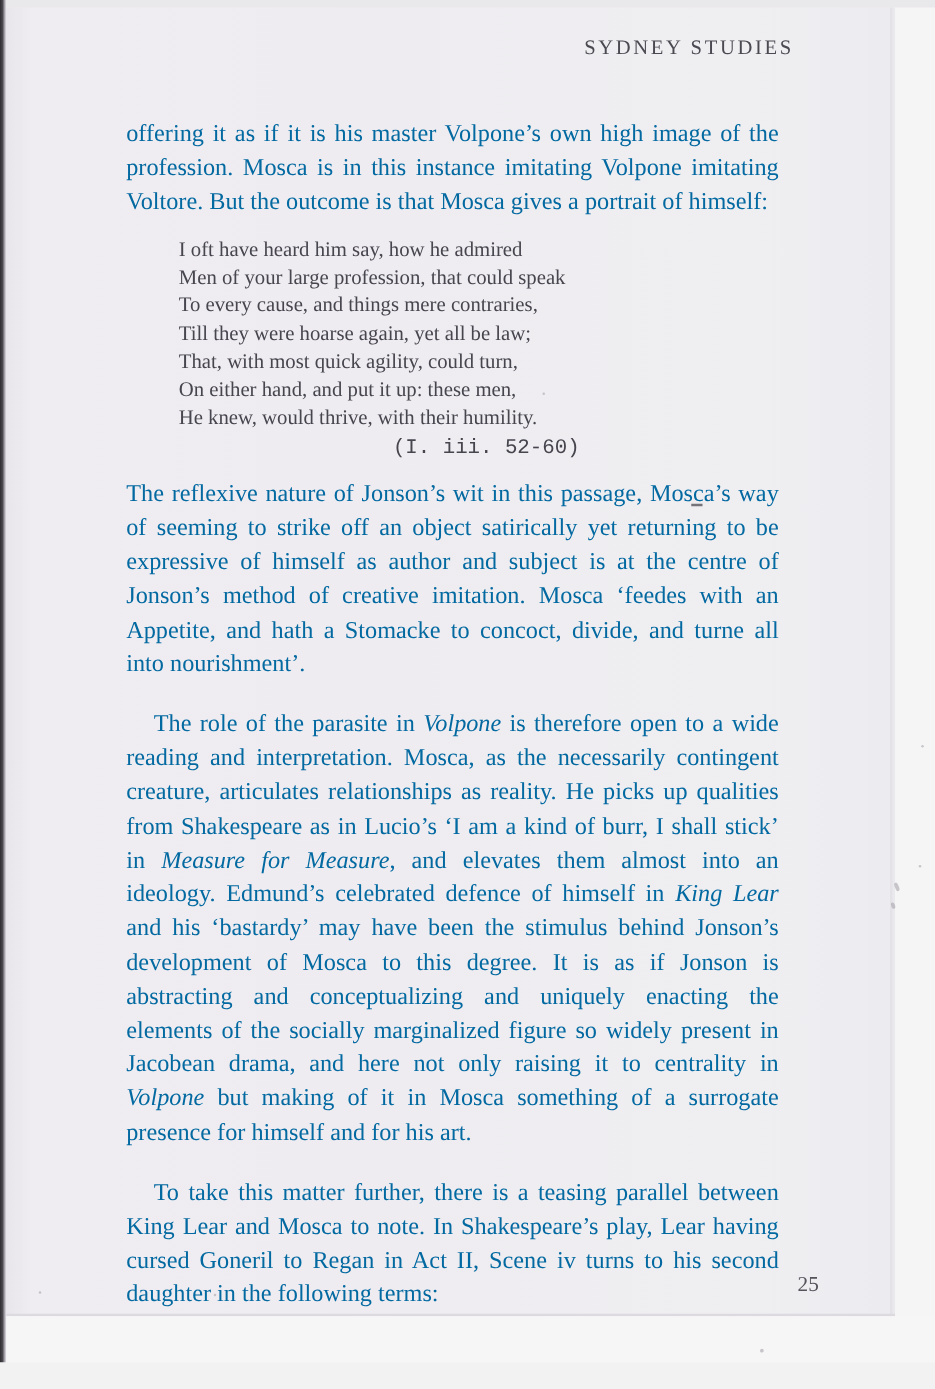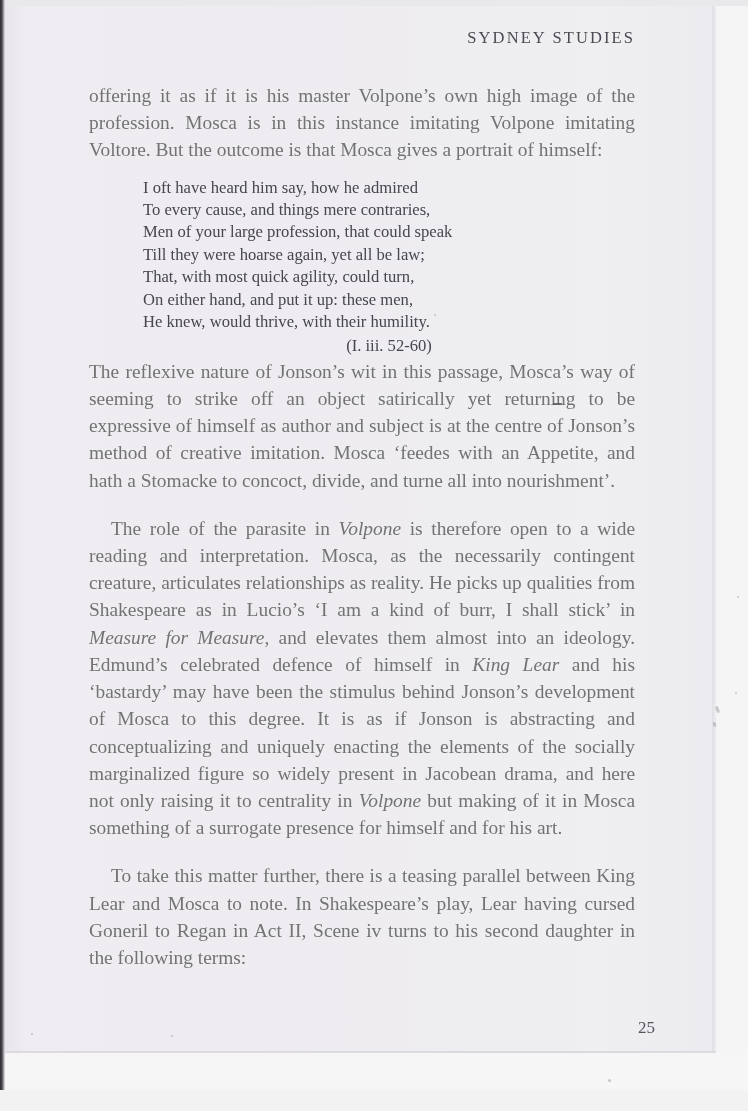--- a/index.html
+++ b/index.html
@@ -113,26 +113,26 @@
 
   
   .column {
     position: absolute;
     left: 89px;
     top: 82px;
     width: 546px;
   }
 
   p.body {
-    margin: 0;
+    margin: 12px;
     font-size: 19.4px;
     line-height: 27.2px;
     text-align: justify;
     text-justify: inter-word;
-    color: #737373;
+    color: #0369a1;
     -webkit-hyphens: none;
     hyphens: none;
   }
 
   p.body.indent {
     text-indent: 22px;
   }
 
   p.body.gap {
     margin-top: 21px;
@@ -155,20 +155,21 @@
     white-space: nowrap;
   }
 
   .verse-citation {
     margin-top: 2px;
     padding-left: 0;
     text-align: center;
     font-size: 16.6px;
     line-height: 22.4px;
     color: #47464f;
+    font-family: Liberation Mono, monospace;
   }
 
   .after-verse {
     margin-top: 14px;
   }
 
   
   .folio {
     position: absolute;
     left: 595px;
@@ -218,22 +219,22 @@
   <div class="spine-shadow"></div>
 
   <div class="running-head">SYDNEY STUDIES</div>
 
   <div class="column">
 
     <p class="body">offering it as if it is his master Volpone’s own high image of the profession. Mosca is in this instance imitating Volpone imitating Voltore. But the outcome is that Mosca gives a portrait of himself:</p>
 
     <div class="verse">
       <div class="line">I oft have heard him say, how he admired</div>
+      <div class="line">Men of your large profession, that could speak</div>
       <div class="line">To every cause, and things mere contraries,</div>
-      <div class="line">Men of your large profession, that could speak</div>
       <div class="line">Till they were hoarse again, yet all be law;</div>
       <div class="line">That, with most quick agility, could turn,</div>
       <div class="line">On either hand, and put it up: these men,</div>
       <div class="line">He knew, would thrive, with their humility.</div>
       <div class="verse-citation">(I. iii. 52-60)</div>
     </div>
 
     <p class="body after-verse">The reflexive nature of Jonson’s wit in this passage, Mosca’s way of seeming to strike off an object satirically yet returning to be expressive of himself as author and subject is at the centre of Jonson’s method of creative imitation. Mosca ‘feedes with an Appetite, and hath a Stomacke to concoct, divide, and turne all into nourishment’.</p>
 
     <p class="body indent gap"><span>The role of the parasite in </span><em>Volpone</em><span> is therefore open to a wide reading and interpretation. Mosca, as the necessarily contingent creature, articulates relationships as reality. He picks up qualities from Shakespeare as in Lucio’s ‘I am a kind of burr, I shall stick’ in </span><em>Measure for Measure</em><span>, and elevates them almost into an ideology. Edmund’s celebrated defence of himself in </span><em>King Lear</em><span> and his ‘bastardy’ may have been the stimulus behind Jonson’s development of Mosca to this degree. It is as if Jonson is abstracting and conceptualizing and uniquely enacting the elements of the socially marginalized figure so widely present in Jacobean drama, and here not only raising it to centrality in </span><em>Volpone</em><span> but making of it in Mosca something of a surrogate presence for himself and for his art.</span></p>

